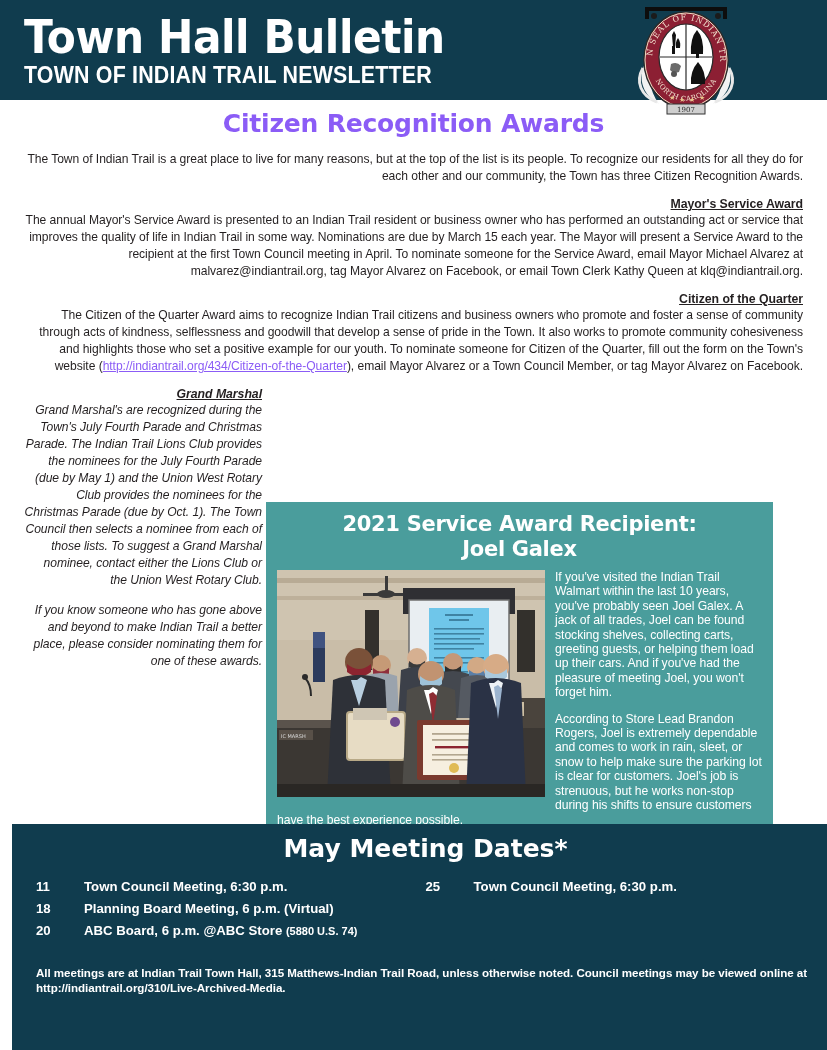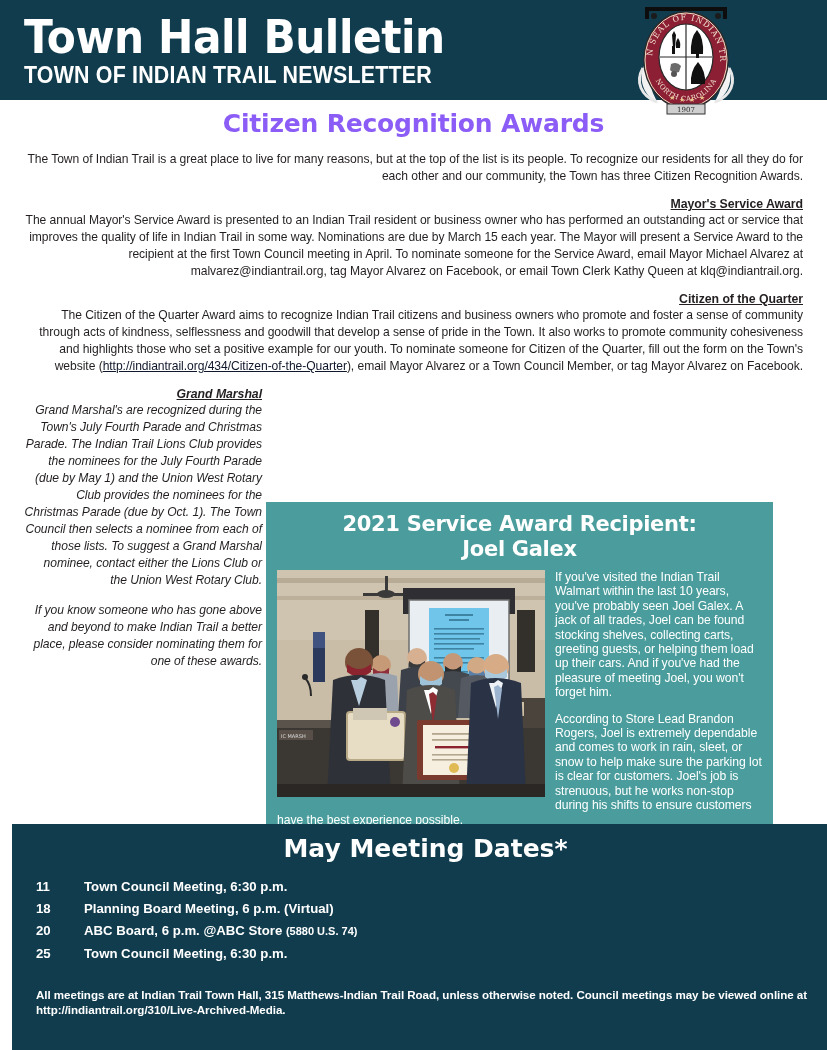--- a/index.html
+++ b/index.html
@@ -89,21 +89,21 @@
     letter-spacing: -0.05px;
   }
   .sub-head {
     font-size: 12.3px;
     font-weight: bold;
     text-decoration: underline;
     margin: 0 0 1px 0;
     letter-spacing: -0.05px;
     text-align: right;
   }
-  .weblink { color: #0f172a; }
+  .weblink { color: #8b5cf6; }
 
   
   #lower-area {
     position: relative;
   }
   #left-col {
     width: 238px;
     float: left;
     font-style: italic;
   }
@@ -166,21 +166,20 @@
     text-align: center;
     font-family: "DejaVu Sans", sans-serif;
     font-weight: bold;
     font-size: 25px;
     color: #ffffff;
     margin: 10px 0 14px 0;
   }
   #meetings {
     display: flex;
     gap: 0px;
-    flex-direction: column;
   }
   .meet-col { width: 50%; }
   .meet-row {
     display: flex;
     font-size: 13.2px;
     font-weight: bold;
     line-height: 19px;
     margin-bottom: 3px;
   }
   .meet-day {

